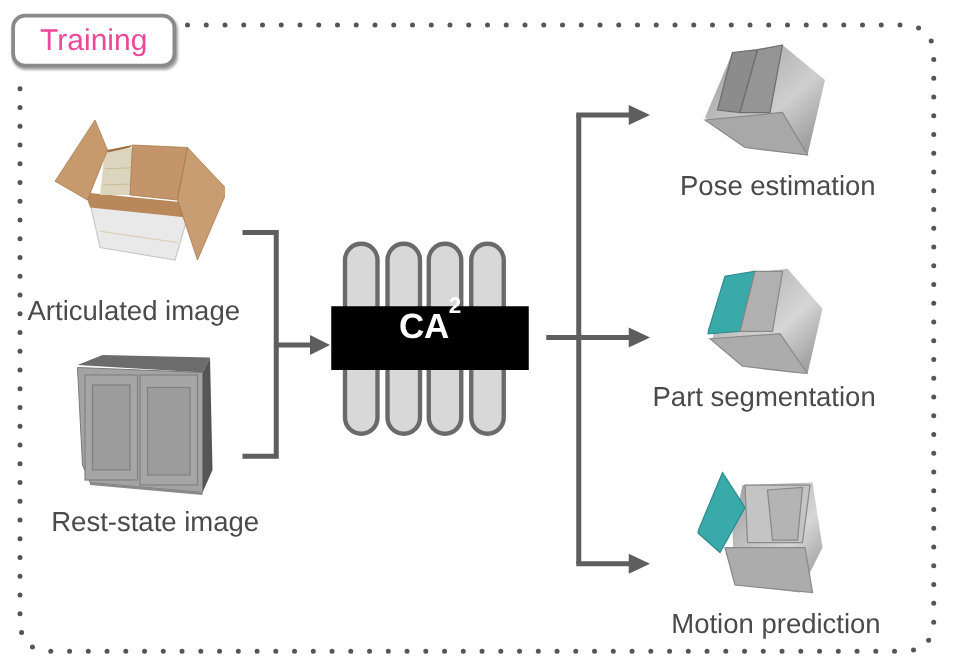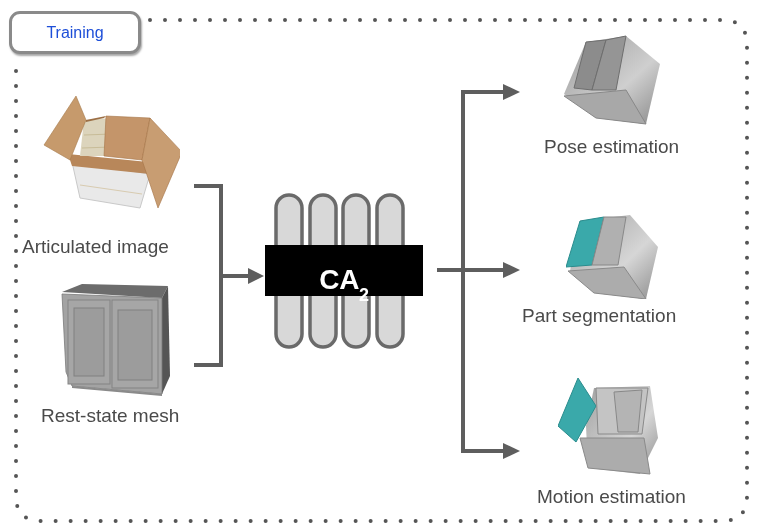--- a/index.html
+++ b/index.html
@@ -6,27 +6,27 @@
     body { width: 762px; height: 530px; position: relative; overflow: hidden;
            font-family: "Liberation Sans", sans-serif; }
     .abs { position: absolute; }
     #frame { position: absolute; left: 0; top: 0; }
     .tag {
       position: absolute; left: 9px; top: 11px; width: 132px; height: 43px;
       border: 3px solid #8a8a8a; border-radius: 11px; background: #fff;
       box-shadow: 1px 2px 2px rgba(0,0,0,0.35);
       box-sizing: border-box;
       display: flex; align-items: center; justify-content: center;
-      color: #1d4ed8; font-size: 16px;
+      color: #ec4899; font-size: 24px;
     }
-    .label { position: absolute; color: #4a4a4a; font-size: 19px; white-space: nowrap; }
+    .label { position: absolute; color: #4a4a4a; font-size: 22px; white-space: nowrap; }
     .netbox {
       position: absolute; left: 265px; top: 245px; width: 158px; height: 51px;
       background: #000; color: #fff; font-weight: bold; font-size: 28px;
-      display: flex; align-items: flex-end; justify-content: center;
+      display: flex; align-items: flex-start; justify-content: center;
       letter-spacing: -0.3px;
     }
     .netbox sup { font-size: 18px; position: relative; top: -1px; vertical-align: super; line-height: 0; }
   </style>
 </head>
 <body>
 
 <svg id="frame" width="762" height="530">
   <path d="M150 20 L722 20 Q747 20 747 45 L747 496 Q747 521 722 521 L41 521 Q16 521 16 496 L16 62" fill="none" stroke="#555" stroke-width="4" stroke-linecap="round" stroke-dasharray="0 15"></path>
 </svg>
@@ -52,21 +52,21 @@
 <svg class="abs" style="left:58px;top:282px" width="116" height="114" viewBox="0 0 116 114">
   <polygon points="4,10 24,2 110,4 104,16" fill="#6c6c6c"></polygon>
   <polygon points="104,16 110,4 112,94 104,112" fill="#555"></polygon>
   <polygon points="4,12 104,16 104,112 14,104 8,90" fill="#a3a3a3" stroke="#7a7a7a" stroke-width="0.8"></polygon>
   <rect x="10" y="18" width="42" height="84" fill="#a6a6a6" stroke="#838383"></rect>
   <rect x="16" y="26" width="30" height="68" fill="#9c9c9c" stroke="#808080"></rect>
   <rect x="54" y="18" width="46" height="88" fill="#a6a6a6" stroke="#838383"></rect>
   <rect x="60" y="28" width="34" height="70" fill="#9c9c9c" stroke="#808080"></rect>
   <polygon points="14,104 104,112 104,114 14,106" fill="#8a8a8a"></polygon>
 </svg>
-<div class="label" style="left:41px;top:405px">Rest-state mesh</div>
+<div class="label" style="left:41px;top:405px">Rest-state image</div>
 
 <svg class="abs" style="left:0;top:0" width="762" height="530">
   <g fill="none" stroke="#5e5e5e" stroke-width="4">
     <polyline points="194,186 221,186 221,365 194,365"></polyline>
     <line x1="221" y1="276" x2="250" y2="276"></line>
   </g>
   <polygon points="248,268 264,276 248,284" fill="#5e5e5e"></polygon>
   <g fill="none" stroke="#5e5e5e" stroke-width="4">
     <line x1="437" y1="270" x2="506" y2="270"></line>
     <line x1="463" y1="92" x2="463" y2="451"></line>
@@ -126,13 +126,13 @@
         <stop offset="0.6" stop-color="#d6d6d6"></stop>
         <stop offset="1" stop-color="#8e8e8e"></stop>
     </linearGradient>
   </defs>
   <polygon points="36,12 92,10 100,62 82,98 30,92 28,50" fill="url(#g3)"></polygon>
   <polygon points="0,50 20,2 38,30 18,66" fill="#3aa9aa" stroke="#2a8c8d"></polygon>
   <polygon points="38,12 90,12 84,58 40,58" fill="#c4c4c4" stroke="#8a8a8a"></polygon>
   <polygon points="56,16 84,14 80,56 60,56" fill="#b4b4b4" stroke="#888"></polygon>
   <polygon points="22,62 86,62 92,98 30,92" fill="#acacac" stroke="#8a8a8a"></polygon>
 </svg>
-<div class="label" style="left:537px;top:486px">Motion estimation</div>
+<div class="label" style="left:537px;top:486px">Motion prediction</div>
 
 </body></html>

